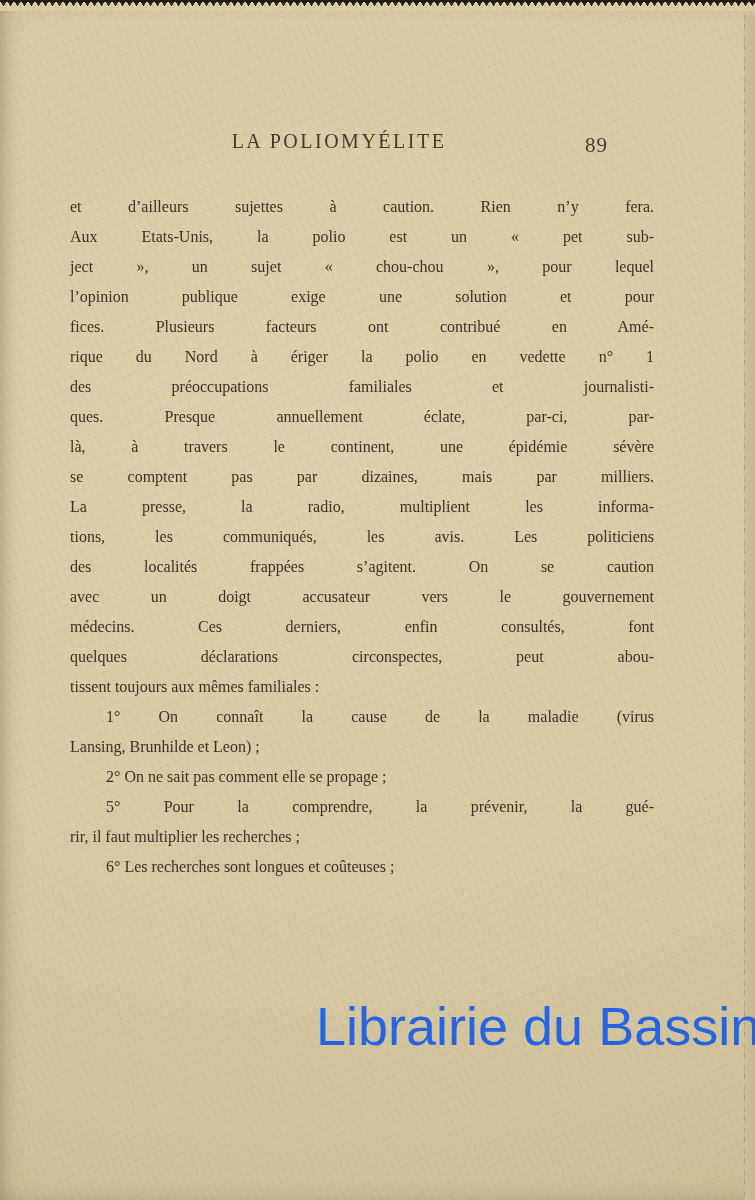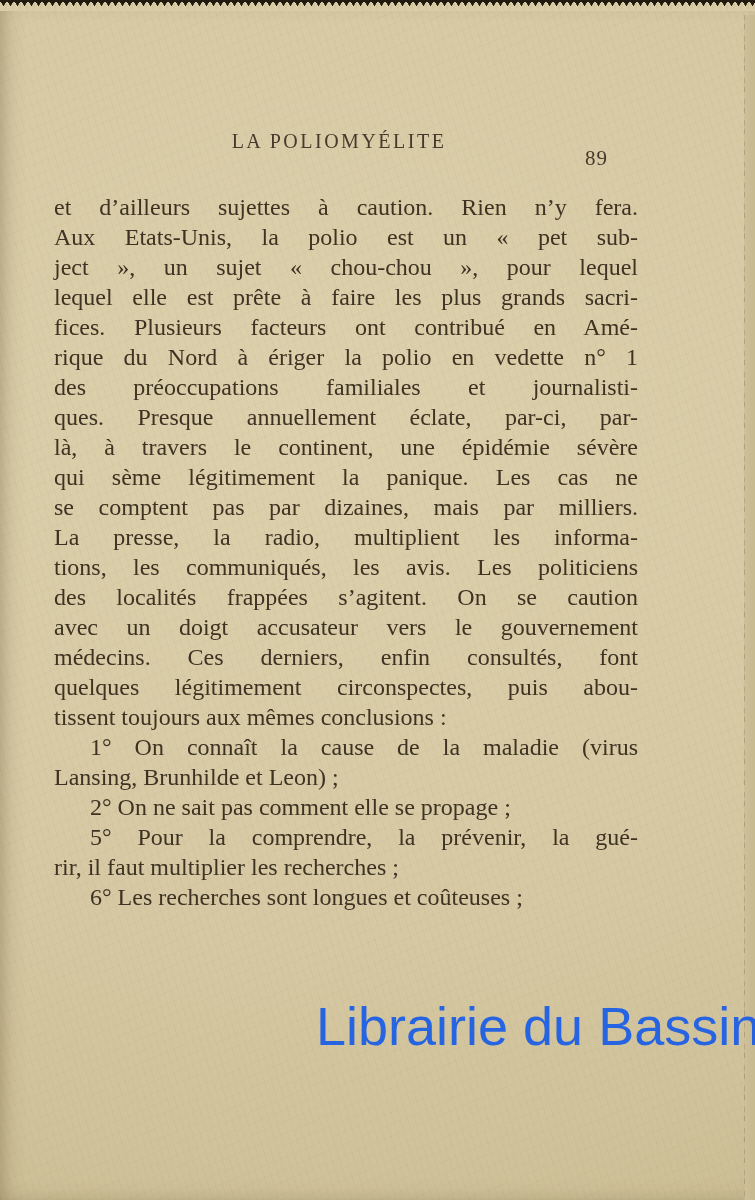--- a/index.html
+++ b/index.html
@@ -41,26 +41,26 @@
        #ab9d77 0 5px, #c3b58c 5px 9px, #a2946e 9px 14px, #c9bb92 14px 21px);
     opacity:.75;
   }
   
   .runhead{position:absolute;left:62px;top:119px;width:584px;height:26px;color:#453a2b;}
   .runhead .title{
     position:absolute;left:277px;top:0;transform:translateX(-50%);
     font-size:20px;letter-spacing:2.5px;white-space:nowrap;
   }
   .runhead .pnum{
-    position:absolute;right:38px;top:16px;font-size:21px;letter-spacing:1px;
+    position:absolute;right:38px;top:3px;font-size:21px;letter-spacing:1px;
   }
   
   .body-text{
-    position:absolute;left:54px;top:181px;width:584px;
-    font-size:24px;line-height:30px;color:#3e3323;
+    position:absolute;left:70px;top:181px;width:584px;
+    font-size:16px;line-height:30px;color:#3e3323;
     text-rendering:optimizeLegibility;
   }
   .ln{height:30px;overflow:visible;}
   .ln.j{text-align:justify;text-align-last:justify;}
   .ln.n{text-align:left;}
   .ln.i{padding-left:36px;}
   
   .watermark{
     position:absolute;left:316px;top:988px;
     font-family:"Liberation Sans", sans-serif;
@@ -82,35 +82,34 @@
       <span class="title">LA POLIOMYÉLITE</span>
       <span class="pnum">89</span>
     </div>
 
     <div class="watermark">Librairie du Bassin</div>
 
     <div class="body-text layer-text">
       <div class="ln j">et d’ailleurs sujettes à caution. Rien n’y fera.</div>
       <div class="ln j">Aux Etats-Unis, la polio est un « pet sub-</div>
       <div class="ln j">ject », un sujet « chou-chou », pour lequel</div>
-      <div class="ln j">lequel elle est prête à faire les plus grands sacri-</div>
+      <div class="ln j">l’opinion publique exige une solution et pour</div>
       <div class="ln j">fices. Plusieurs facteurs ont contribué en Amé-</div>
       <div class="ln j">rique du Nord à ériger la polio en vedette n° 1</div>
       <div class="ln j">des préoccupations familiales et journalisti-</div>
       <div class="ln j">ques. Presque annuellement éclate, par-ci, par-</div>
       <div class="ln j">là, à travers le continent, une épidémie sévère</div>
-      <div class="ln j">qui sème légitimement la panique. Les cas ne</div>
       <div class="ln j">se comptent pas par dizaines, mais par milliers.</div>
       <div class="ln j">La presse, la radio, multiplient les informa-</div>
       <div class="ln j">tions, les communiqués, les avis. Les politiciens</div>
       <div class="ln j">des localités frappées s’agitent. On se caution</div>
       <div class="ln j">avec un doigt accusateur vers le gouvernement</div>
       <div class="ln j">médecins. Ces derniers, enfin consultés, font</div>
-      <div class="ln j">quelques légitimement circonspectes, puis abou-</div>
-      <div class="ln n">tissent toujours aux mêmes conclusions :</div>
+      <div class="ln j">quelques déclarations circonspectes, peut abou-</div>
+      <div class="ln n">tissent toujours aux mêmes familiales :</div>
       <div class="ln j i">1° On connaît la cause de la maladie (virus</div>
       <div class="ln n">Lansing, Brunhilde et Leon) ;</div>
       <div class="ln n i">2° On ne sait pas comment elle se propage ;</div>
       <div class="ln j i">5° Pour la comprendre, la prévenir, la gué-</div>
       <div class="ln n">rir, il faut multiplier les recherches ;</div>
       <div class="ln n i">6° Les recherches sont longues et coûteuses ;</div>
     </div>
 
     <div class="edge-line"></div>
     <div class="edge-strip"></div>

